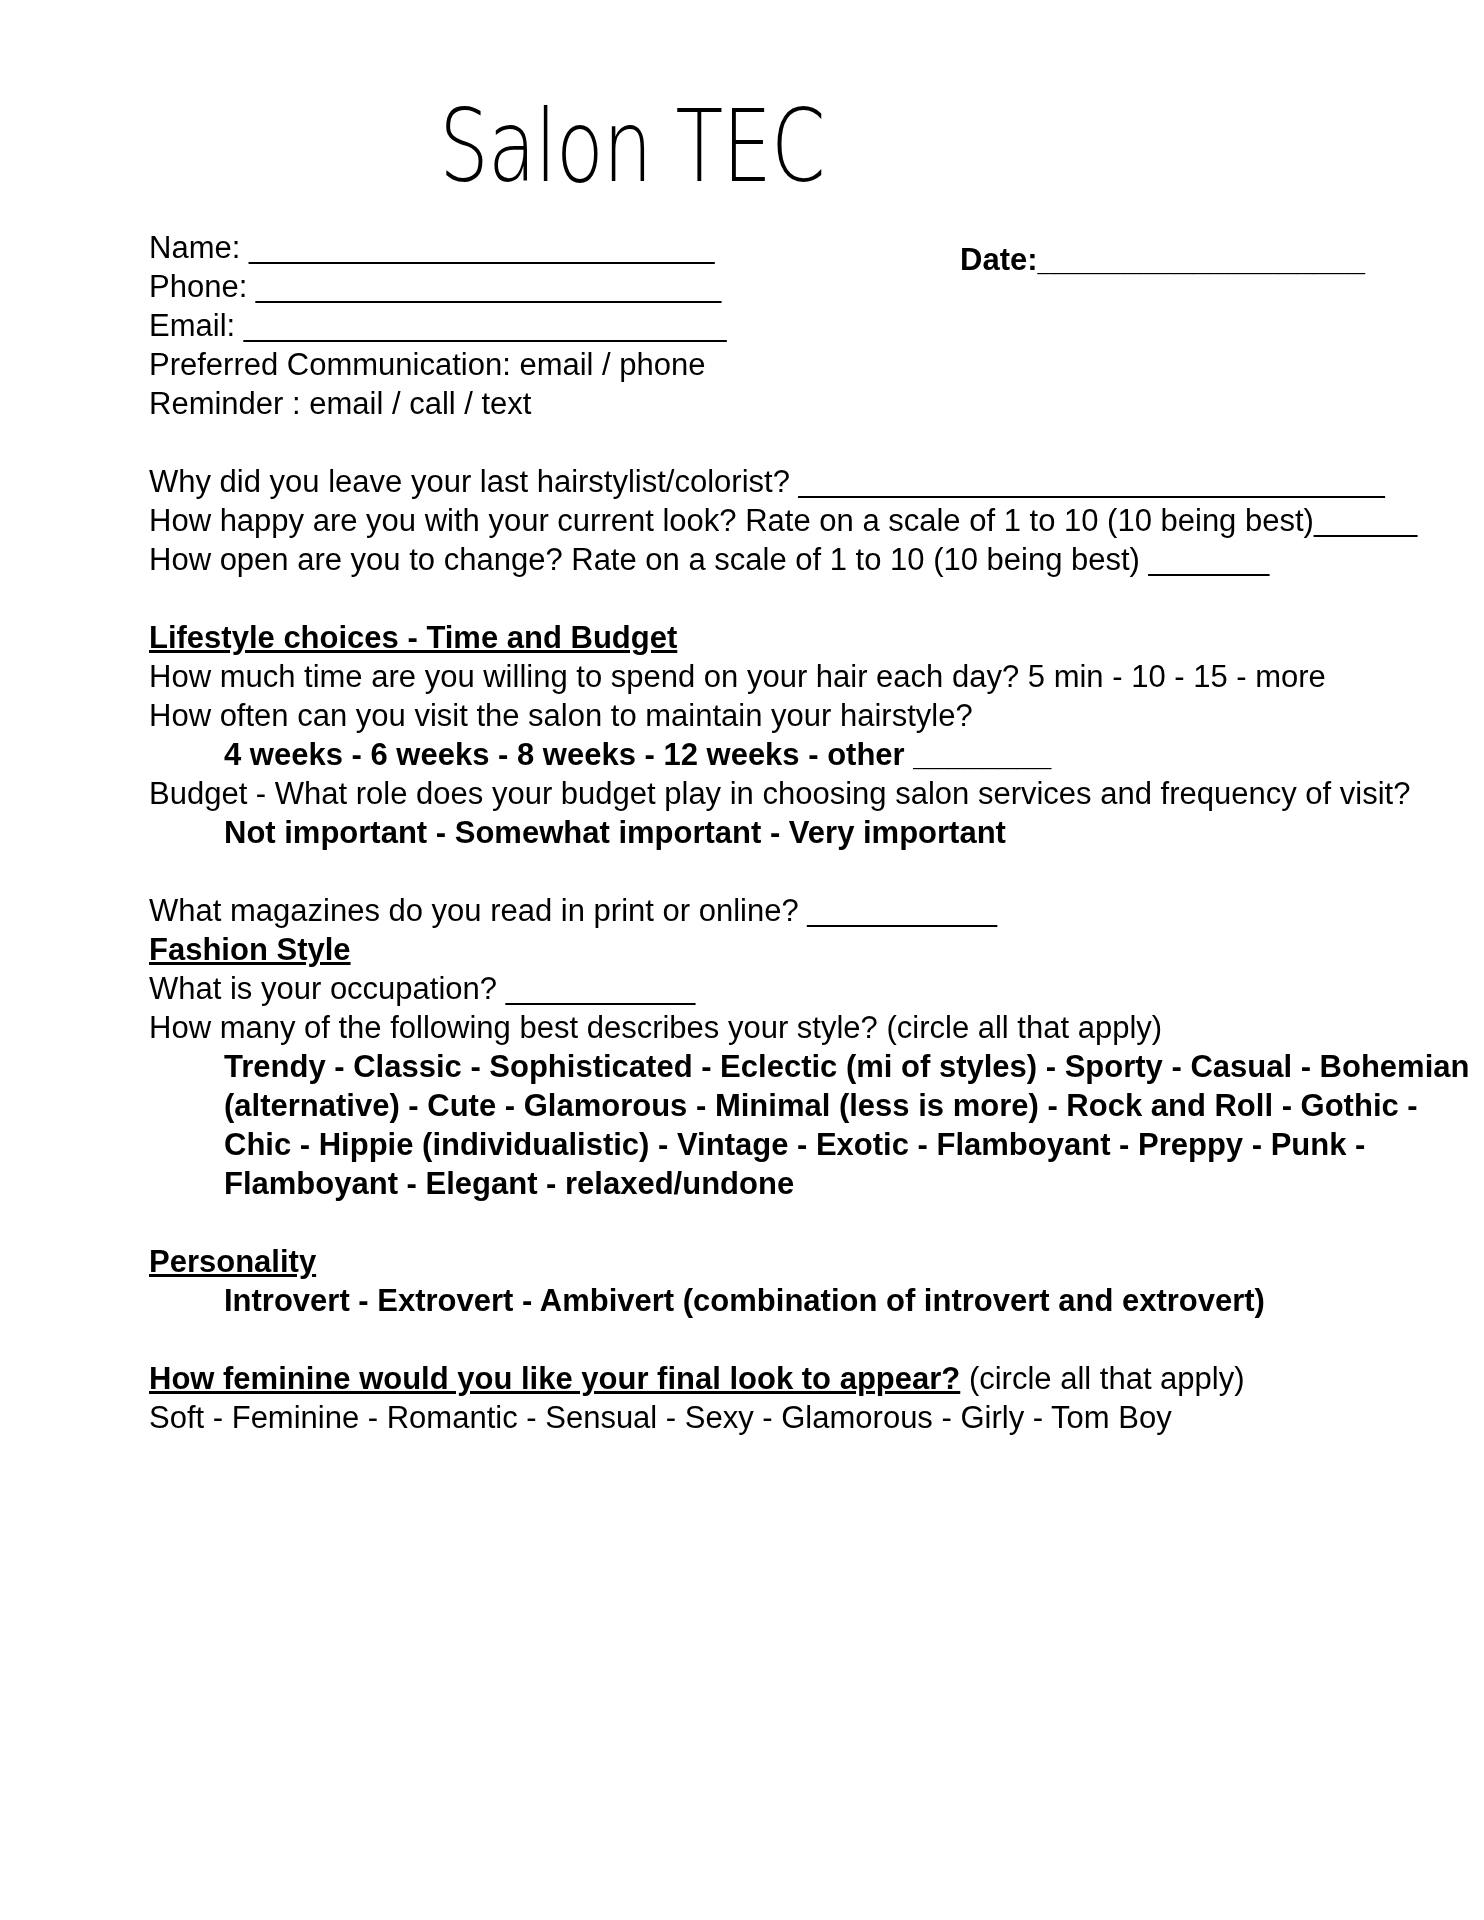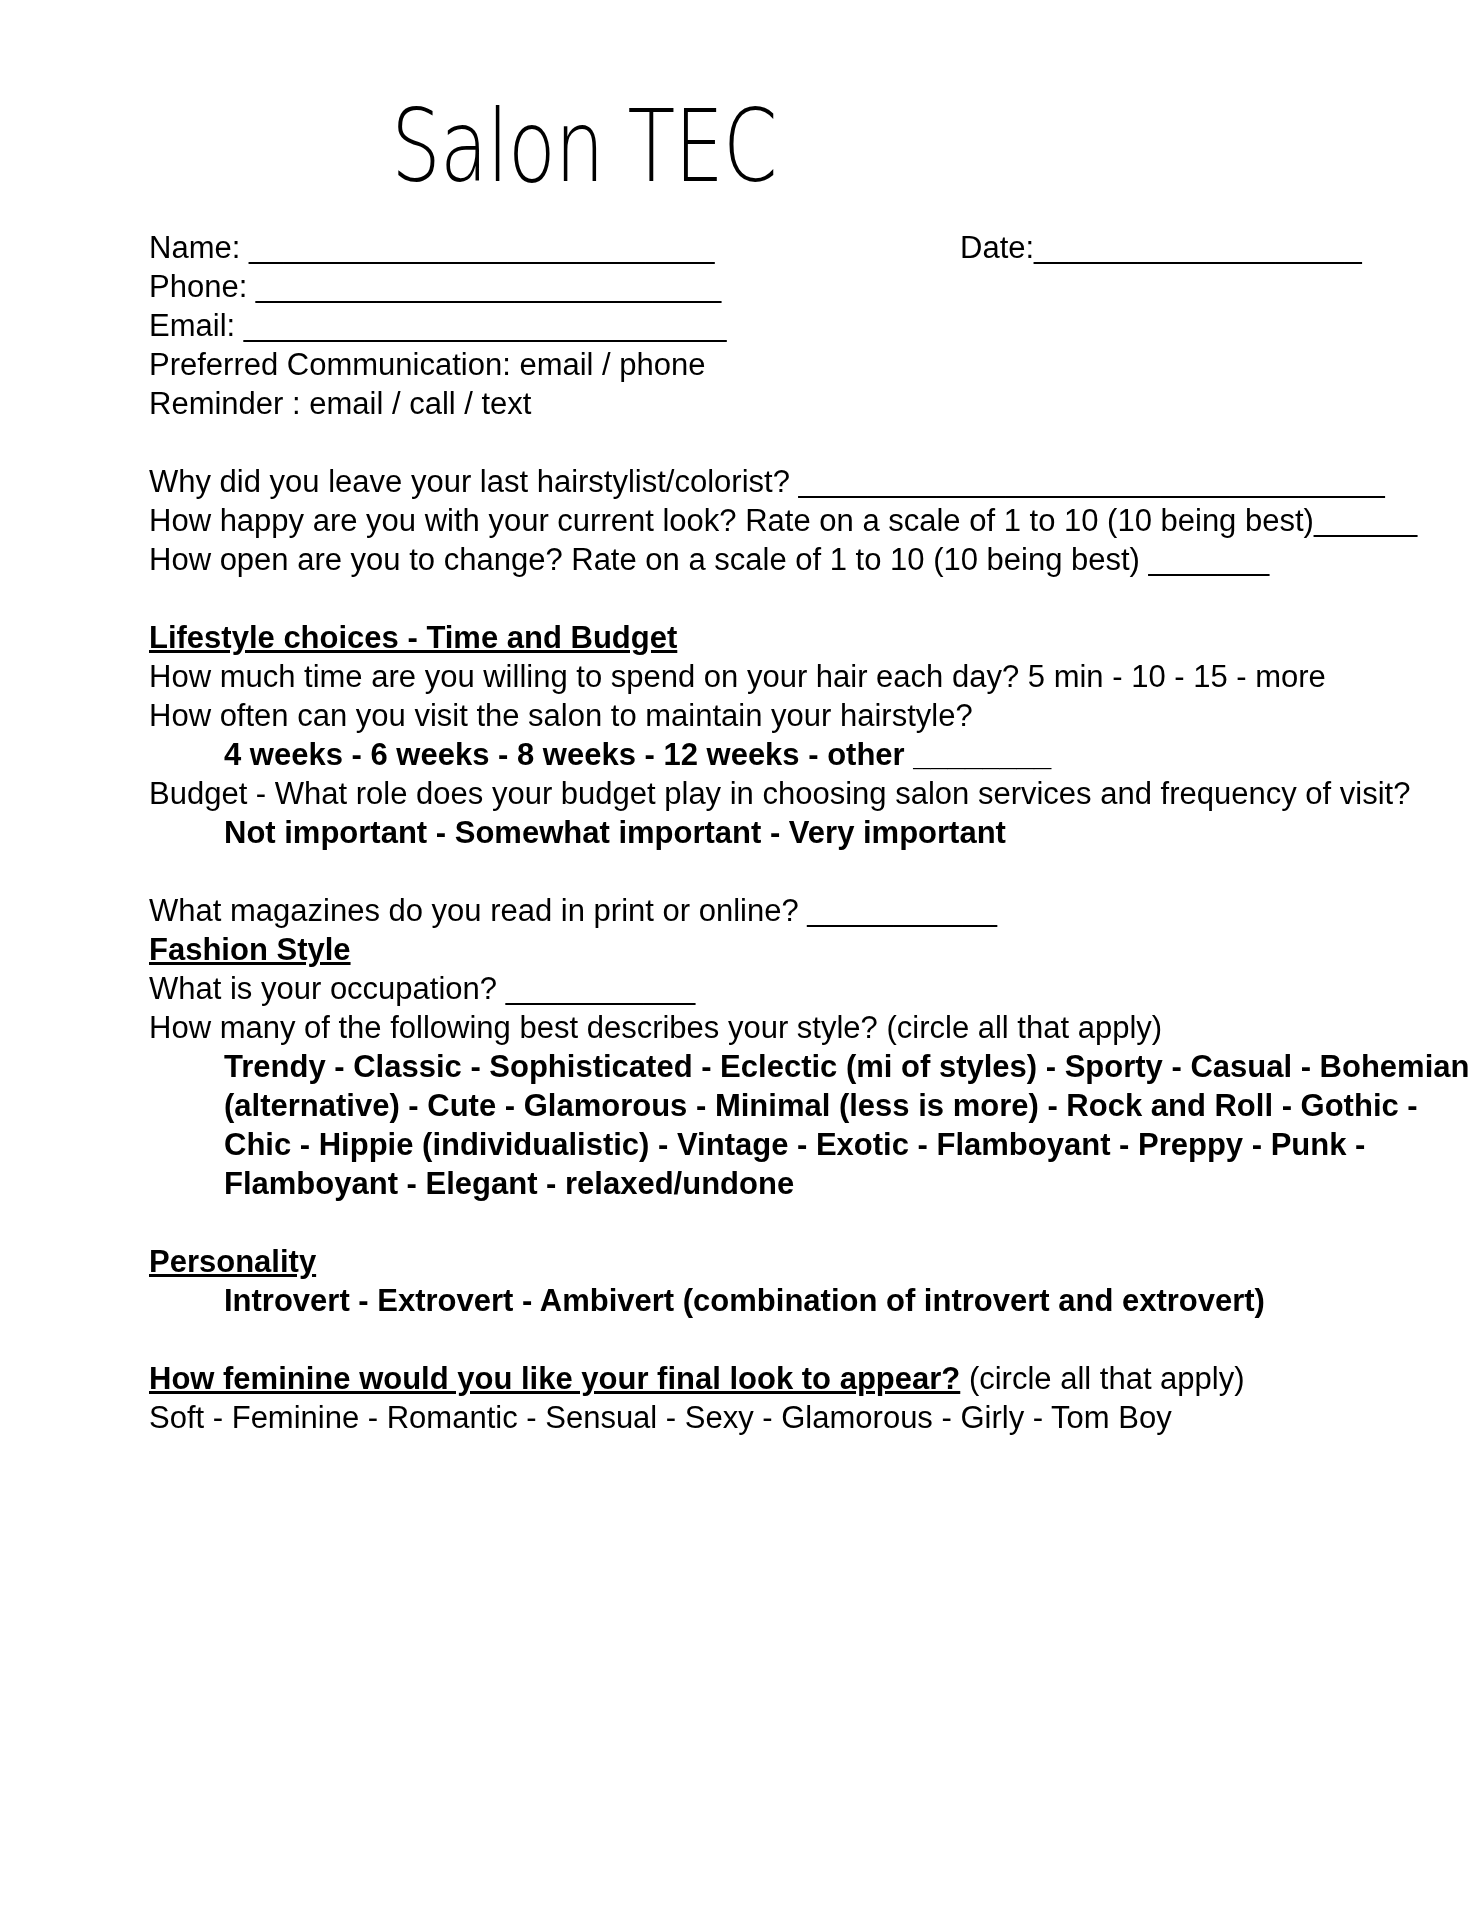--- a/index.html
+++ b/index.html
@@ -27,20 +27,21 @@
       left: 0;
       width: 1180px;
       top: 92px;
       text-align: center;
       font-family: "DejaVu Sans", sans-serif;
       font-weight: 200;
       font-size: 100px;
       line-height: 110px;
       letter-spacing: -1px;
       white-space: nowrap;
+      padding-left: 48px;
     }
     .title span {
       display: inline-block;
       transform: scaleX(0.78);
       transform-origin: center;
       margin-left: -13px;
       -webkit-text-stroke: 0px;
       color: #000;
     }
     .body {
@@ -55,21 +56,22 @@
       height: 39px;
       white-space: nowrap;
       position: relative;
     }
     .indent { padding-left: 75px; font-weight: bold; }
     .blank { height: 39px; }
     .bold { font-weight: bold; text-decoration: underline; }
     .date-field {
       position: absolute;
       left: 811px;
-      top: 0;
+      top: 12px;
+      font-weight: bold;
     }
   </style>
 </head>
 <body>
 
 <div class="page">
 
   <div class="title">
     <span>Salon TEC</span>
   </div>

